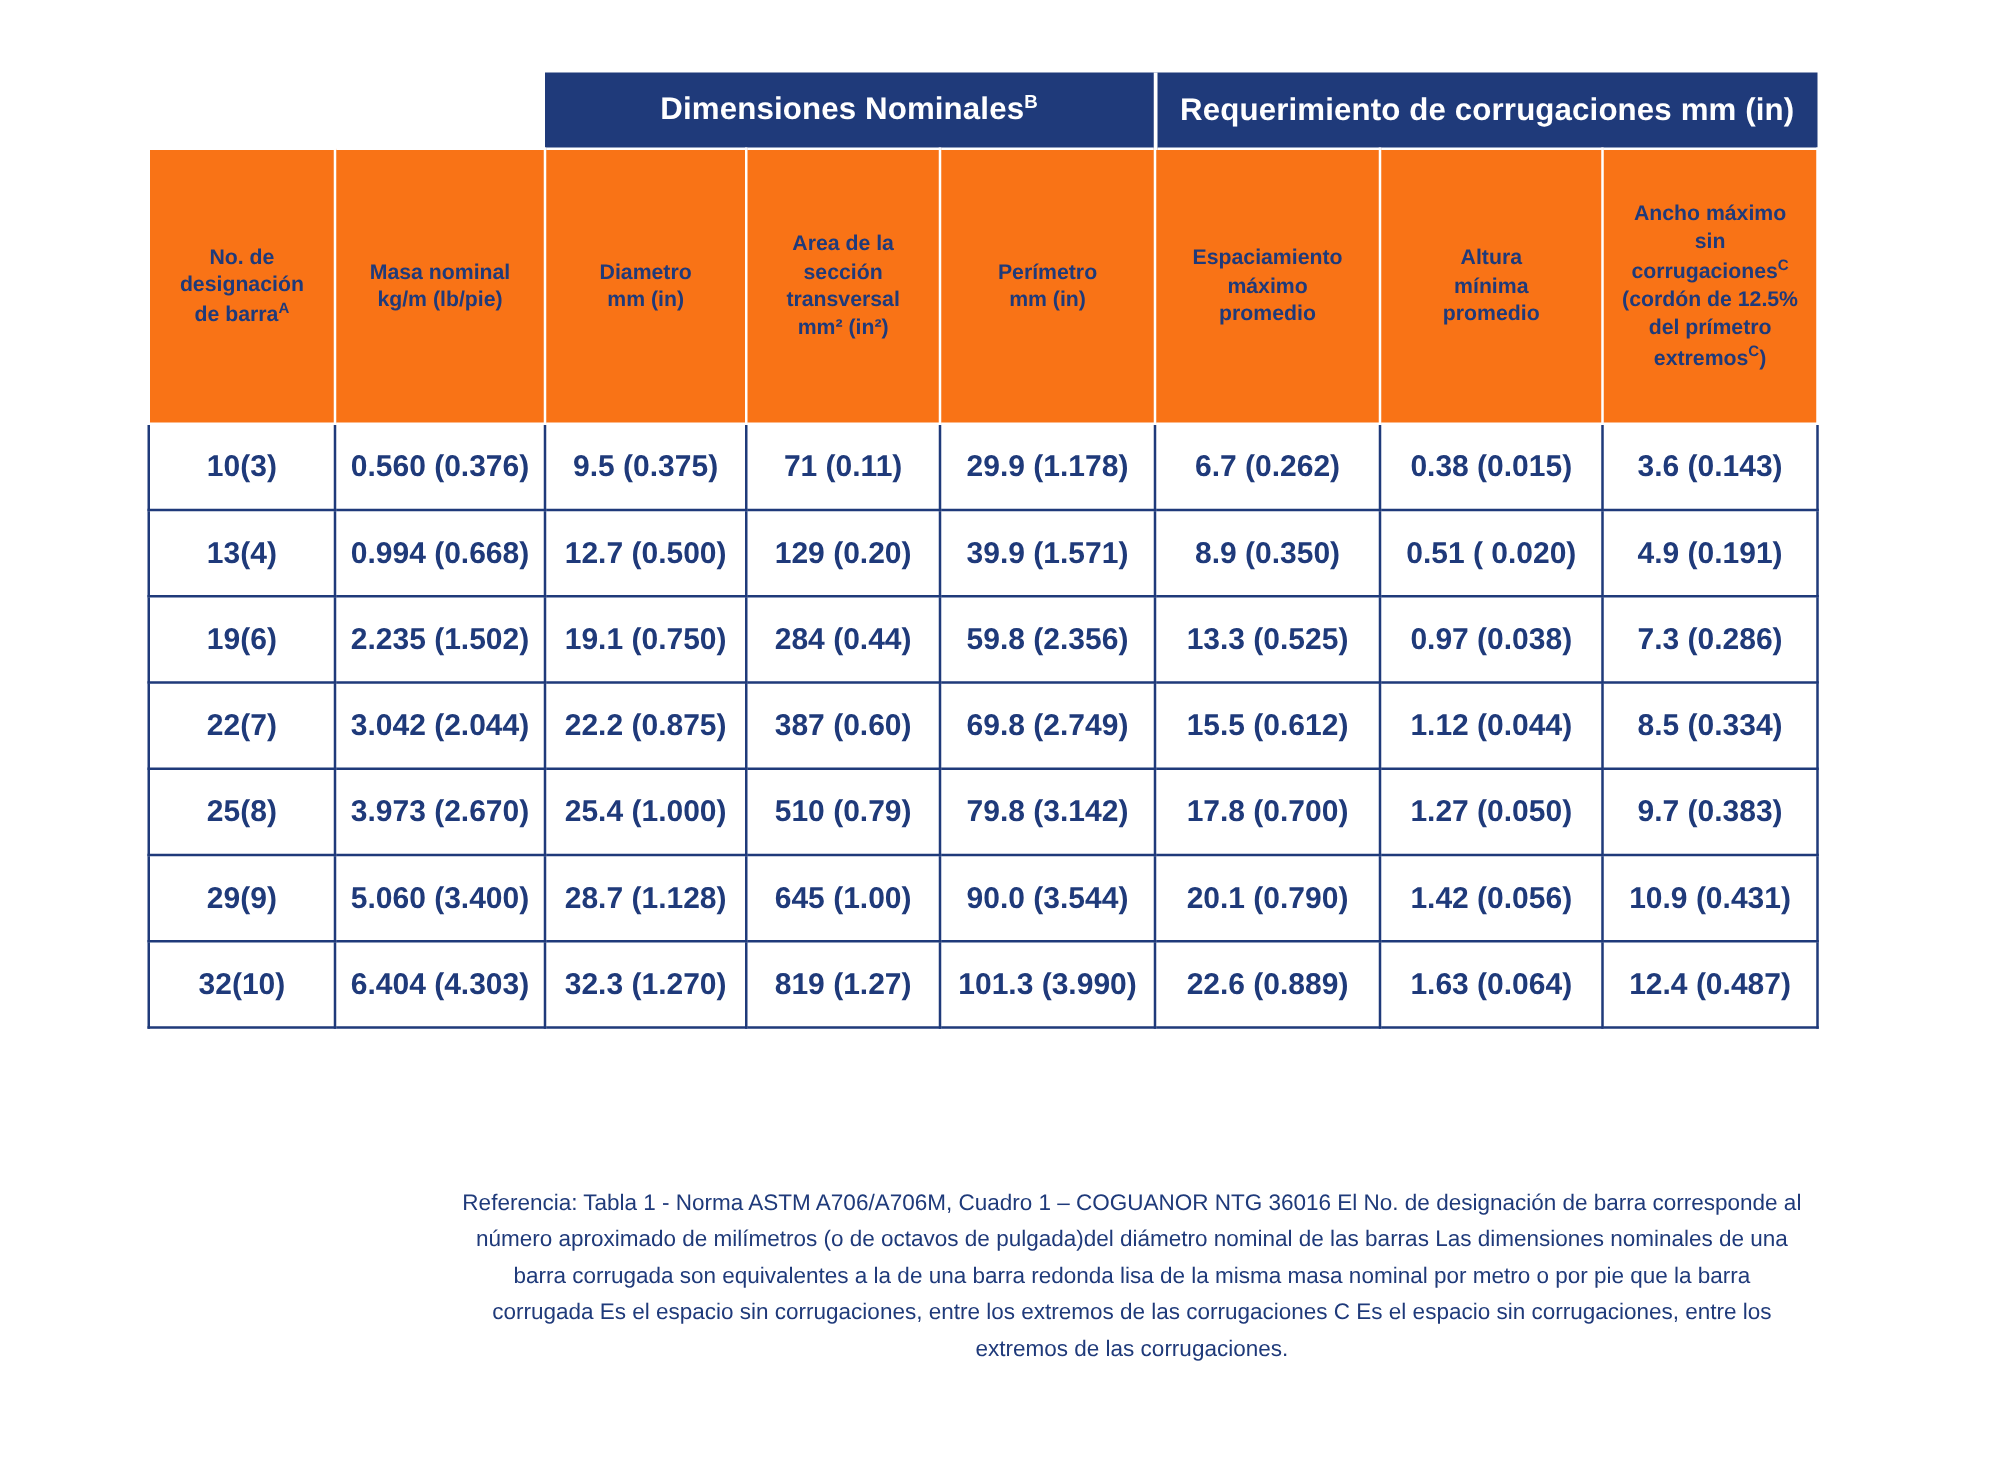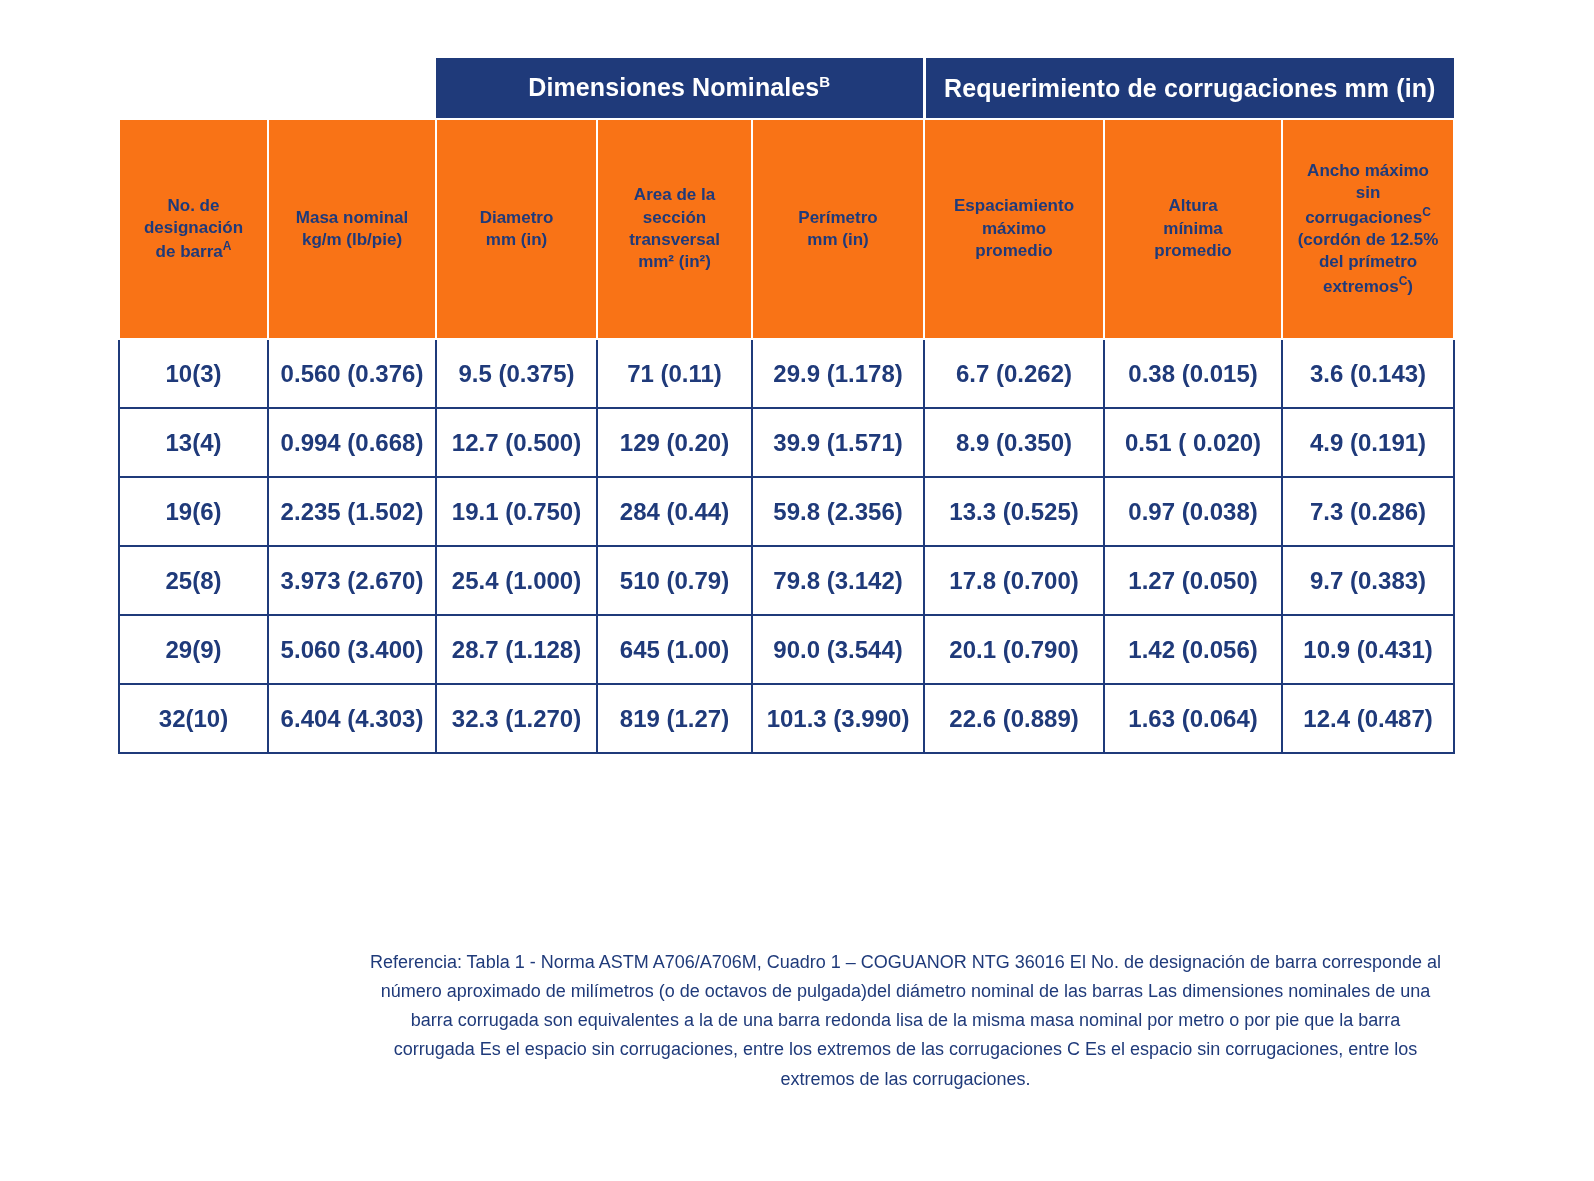--- a/index.html
+++ b/index.html
@@ -200,20 +200,30 @@
           <td class="cell">19(6)</td>
           <td class="cell">2.235 (1.502)</td>
           <td class="cell">19.1 (0.750)</td>
           <td class="cell">284 (0.44)</td>
           <td class="cell">59.8 (2.356)</td>
           <td class="cell">13.3 (0.525)</td>
           <td class="cell">0.97 (0.038)</td>
           <td class="cell">7.3 (0.286)</td>
         </tr>
         <tr>
+          <td class="cell">22(7)</td>
+          <td class="cell">3.042 (2.044)</td>
+          <td class="cell">22.2 (0.875)</td>
+          <td class="cell">387 (0.60)</td>
+          <td class="cell">69.8 (2.749)</td>
+          <td class="cell">15.5 (0.612)</td>
+          <td class="cell">1.12 (0.044)</td>
+          <td class="cell">8.5 (0.334)</td>
+        </tr>
+        <tr>
           <td class="cell">25(8)</td>
           <td class="cell">3.973 (2.670)</td>
           <td class="cell">25.4 (1.000)</td>
           <td class="cell">510 (0.79)</td>
           <td class="cell">79.8 (3.142)</td>
           <td class="cell">17.8 (0.700)</td>
           <td class="cell">1.27 (0.050)</td>
           <td class="cell">9.7 (0.383)</td>
         </tr>
         <tr>

